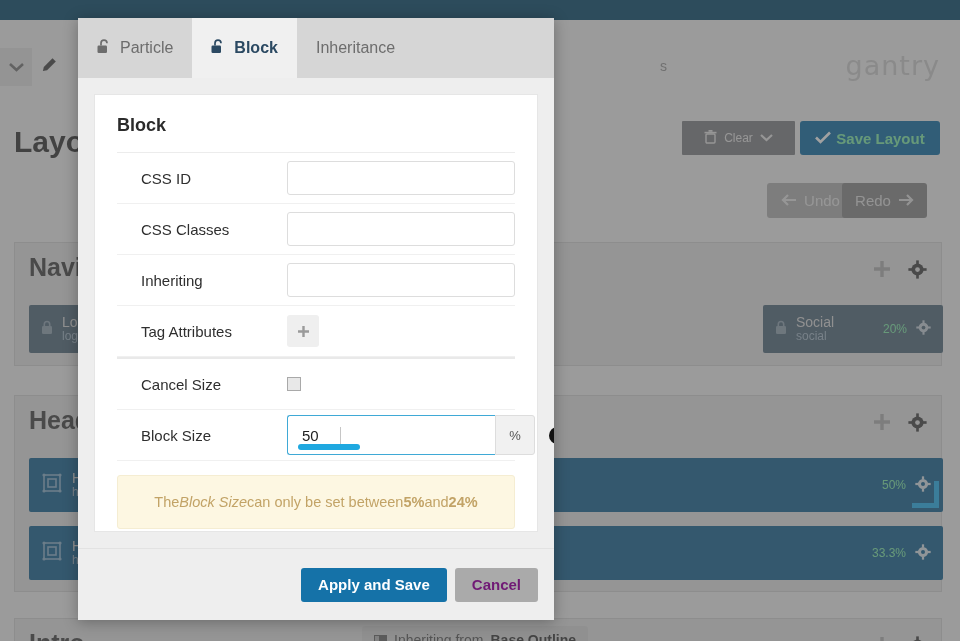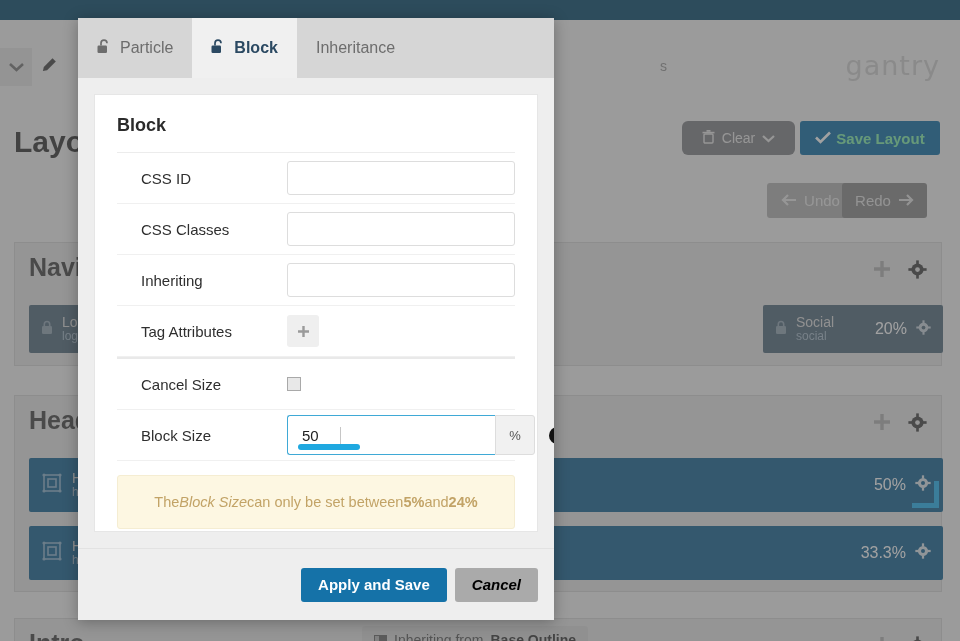--- a/index.html
+++ b/index.html
@@ -71,24 +71,24 @@
     font-size: 30px;
     font-weight: bold;
     color: #3a3a3a;
   }
   .btn-clear {
     position: absolute;
     left: 682px; top: 101px;
     width: 113px; height: 34px;
     background: #85868a;
     color: #e8e8e8;
-    border-radius: 6px;
+    border-radius: 1px;
     display: flex; align-items: center; justify-content: center;
     gap: 7px;
-    font-size: 14px;
+    font-size: 12px;
   }
   .btn-savelayout {
     position: absolute;
     left: 800px; top: 101px;
     width: 140px; height: 34px;
     background: #1572a8;
     color: #86efac;
     border-radius: 3px;
     display: flex; align-items: center; justify-content: center;
     gap: 5px;
@@ -152,22 +152,22 @@
     padding: 0 12px;
     gap: 9px;
   }
   .blk-muted { background: #566f81; }
   .blk-blue  { background: #1c6694; }
   .blk-names { display: flex; flex-direction: column; line-height: 1.15; }
   .blk-title { font-size: 14px; color: #dcdcdc; }
   .blk-sub   { font-size: 12px; color: #a9bccb; }
   .blk-pct {
     margin-left: auto;
-    font-size: 16px;
-    color: #ffffff;
+    font-size: 12px;
+    color: #86efac;
     display: flex; align-items: center; gap: 9px;
   }
   .resize-handle {
     position: absolute;
     right: 4px; bottom: 4px;
     width: 22px; height: 22px;
     border-right: 5px solid #2ab4f0;
     border-bottom: 5px solid #2ab4f0;
   }
   .inherit-pill {
@@ -363,21 +363,21 @@
     height: 34px;
     padding: 0 17px;
     border-radius: 3px;
     display: flex; align-items: center; justify-content: center;
     font-size: 15px;
     font-weight: bold;
     color: #fff;
     cursor: pointer;
   }
   .fbtn.primary { background: #1572a8; }
-  .fbtn.neutral { background: #aaaaaa; color: #000000; font-style: italic; }
+  .fbtn.neutral { background: #aaaaaa; color: #701a75; }
 </style>
 </head>
 <body>
 
 <div id="bg-page">
   <div class="topbar"></div>
 
   <div class="bg-content">
 
     <div class="chev-box">

